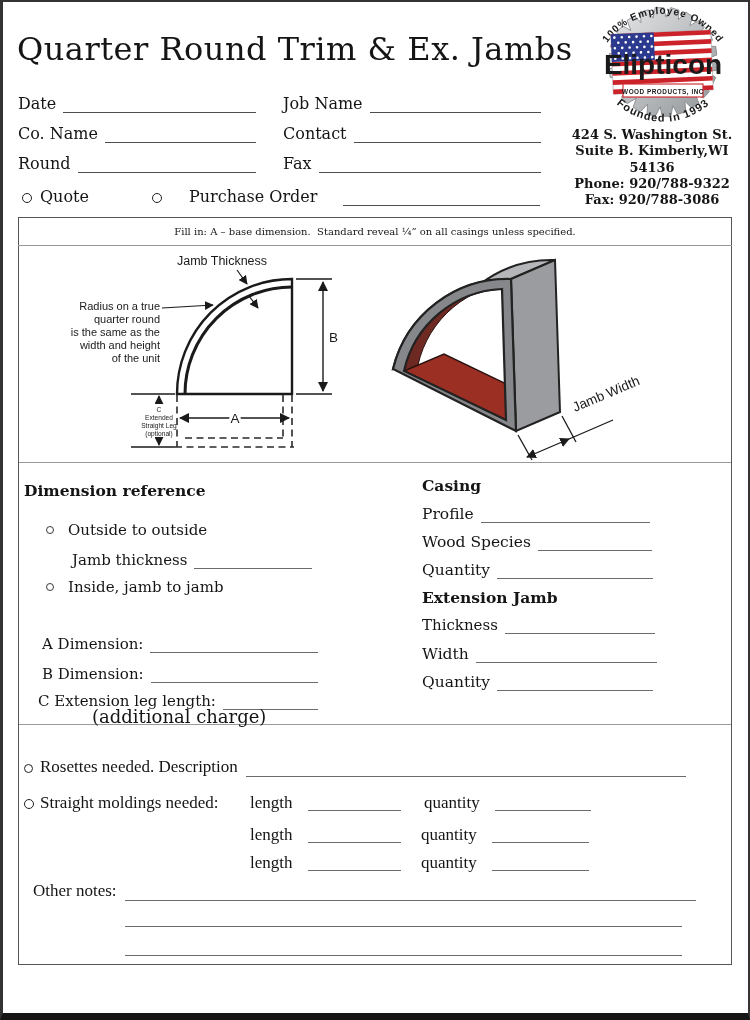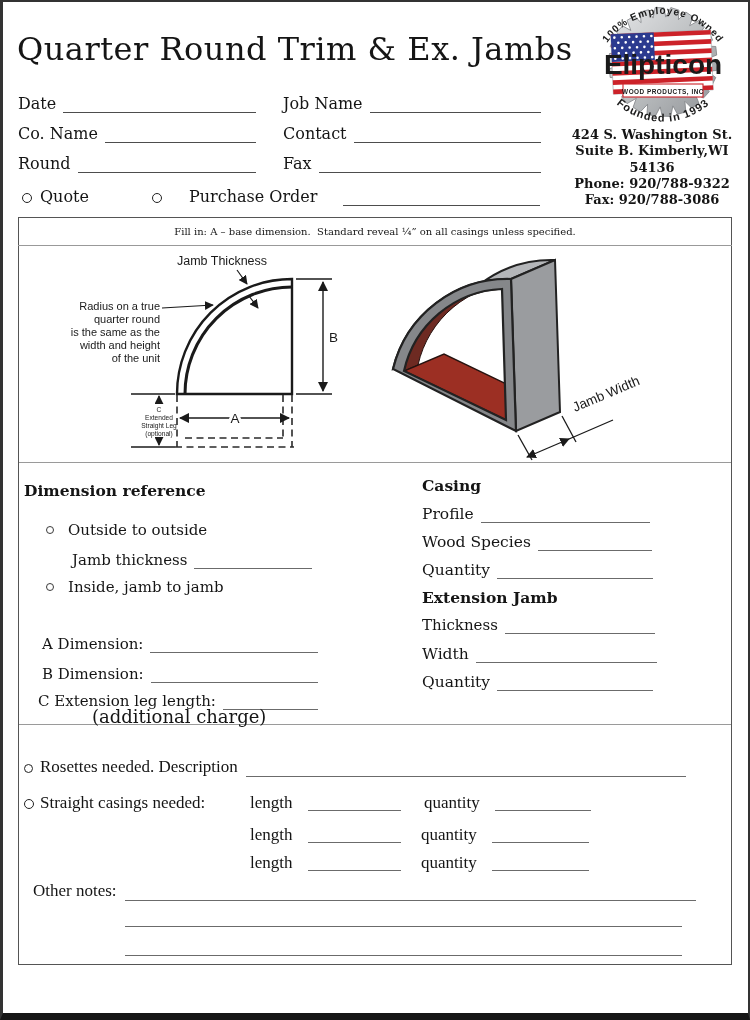--- a/index.html
+++ b/index.html
@@ -288,21 +288,21 @@
 </div>
 
 <div class="brow times" style="left:24px; top:756px; width:662px;">
   <span class="radio"></span>
   <span style="padding-right:8px;">Rosettes needed. Description</span>
   <span class="wline"></span>
 </div>
 
 <div class="abs times" style="left:24px; top:793px; width:680px; height:21px;">
   <span class="radio" style="position:absolute; left:0; bottom:5px;"></span>
-  <span class="subspan" style="left:16px;">Straight casings needed:</span>
+  <span class="subspan" style="left:16px;">Straight moldings needed:</span>
   <span class="subspan" style="left:226px;">length</span>
   <span class="subline" style="left:284px; width:93px;"></span>
   <span class="subspan" style="left:400px;">quantity</span>
   <span class="subline" style="left:471px; width:96px;"></span>
 </div>
 <div class="abs times" style="left:24px; top:825px; width:680px; height:21px;">
   <span class="subspan" style="left:226px;">length</span>
   <span class="subline" style="left:284px; width:93px;"></span>
   <span class="subspan" style="left:397px;">quantity</span>
   <span class="subline" style="left:468px; width:97px;"></span>

